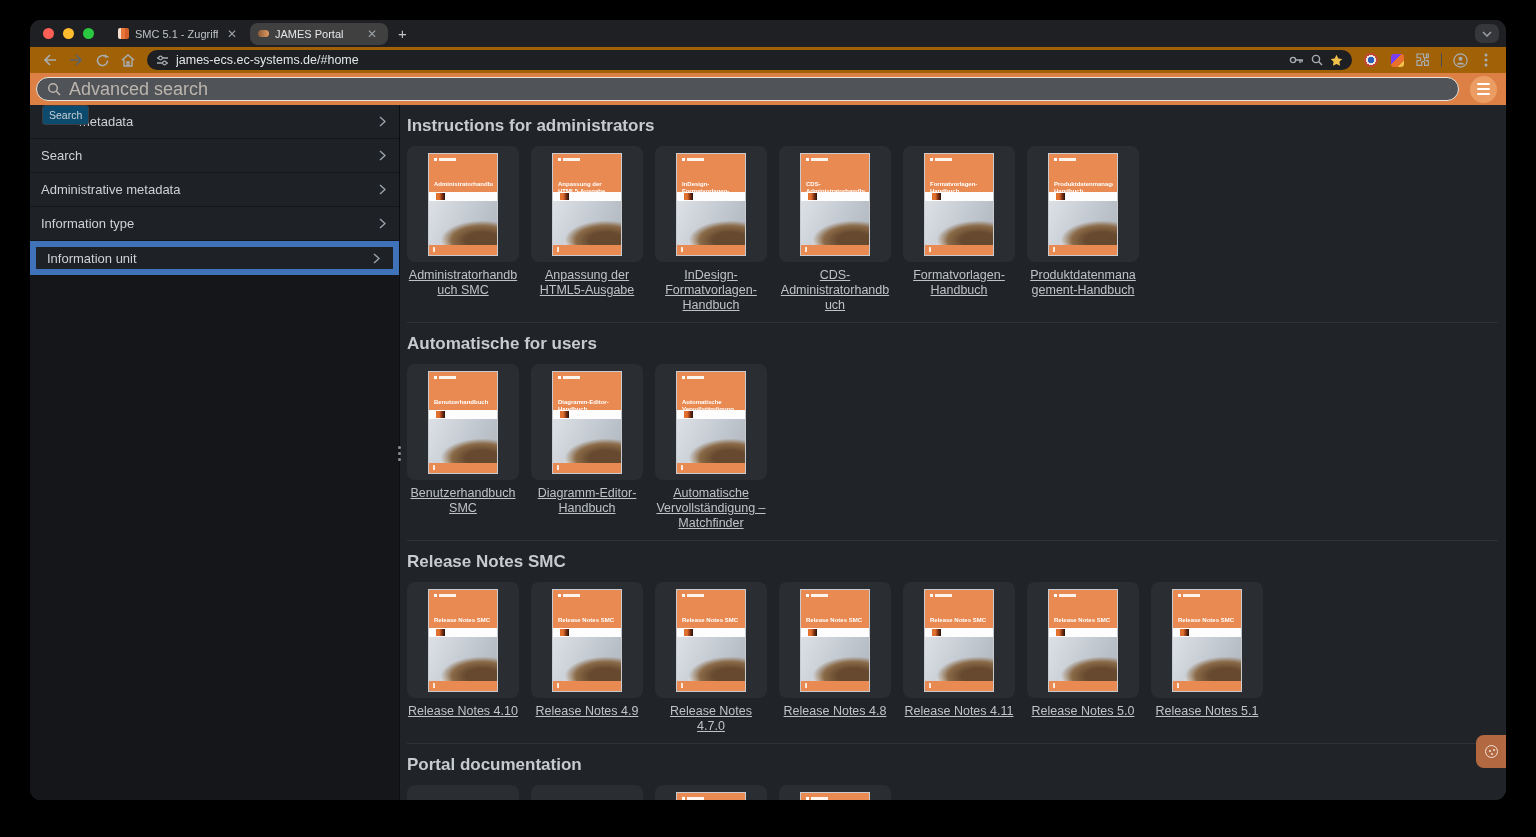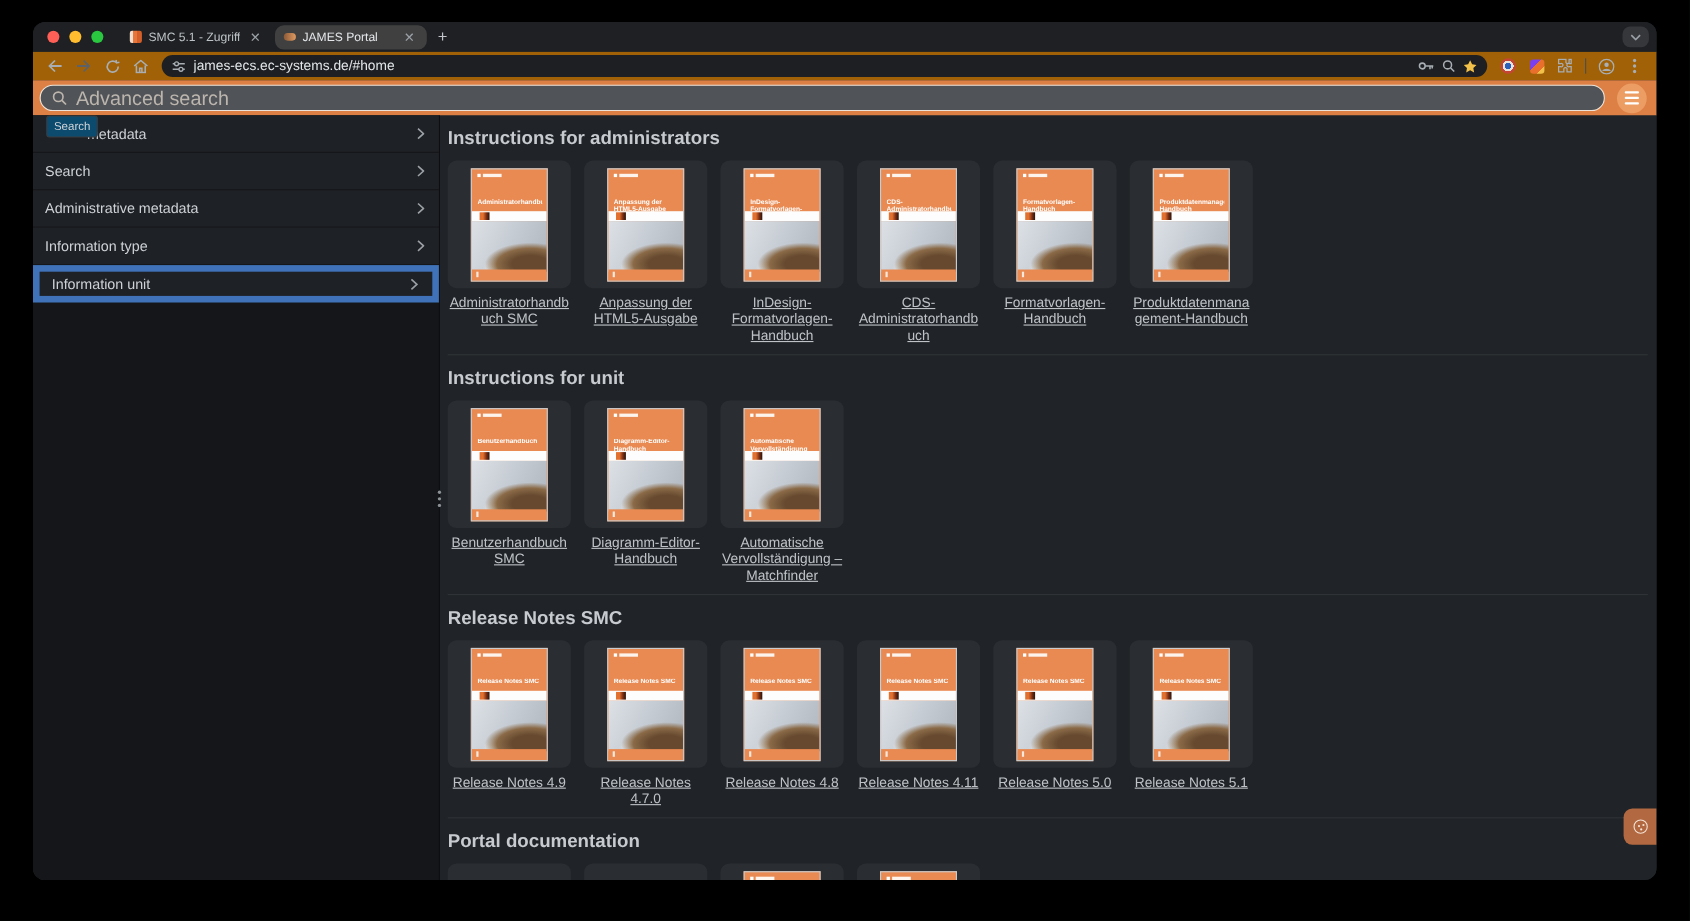--- a/index.html
+++ b/index.html
@@ -385,21 +385,21 @@
         <span class="cov-photo"></span>
         <span class="cov-foot"></span>
       </div>
     </div>
     <div class="card-label">Produktdatenmanagement-Handbuch</div>
   </div>
 </div>
   </div>
 
   <div class="section">
-    <div class="sec-title">Instructions for unit</div>
+    <div class="sec-title">Automatische for users</div>
     <div class="cards">
   <div class="card">
     <div class="thumbbox">
       <div class="cover">
         <span class="cov-logo">
                     <i></i>
                     <b></b>
                   </span>
         <span class="cov-title">Benutzerhandbuch</span>
         <span class="cov-band"></span>
@@ -440,20 +440,35 @@
       </div>
     </div>
     <div class="card-label">Automatische Vervollständigung – Matchfinder</div>
   </div>
 </div>
   </div>
 
   <div class="section">
     <div class="sec-title">Release Notes SMC</div>
     <div class="cards">
+  <div class="card">
+    <div class="thumbbox">
+      <div class="cover">
+        <span class="cov-logo">
+                    <i></i>
+                    <b></b>
+                  </span>
+        <span class="cov-title">Release Notes SMC</span>
+        <span class="cov-band"></span>
+        <span class="cov-photo"></span>
+        <span class="cov-foot"></span>
+      </div>
+    </div>
+    <div class="card-label">Release Notes 4.10</div>
+  </div>
 
   <div class="card">
     <div class="thumbbox">
       <div class="cover">
         <span class="cov-logo">
                     <i></i>
                     <b></b>
                   </span>
         <span class="cov-title">Release Notes SMC</span>
         <span class="cov-band"></span>

